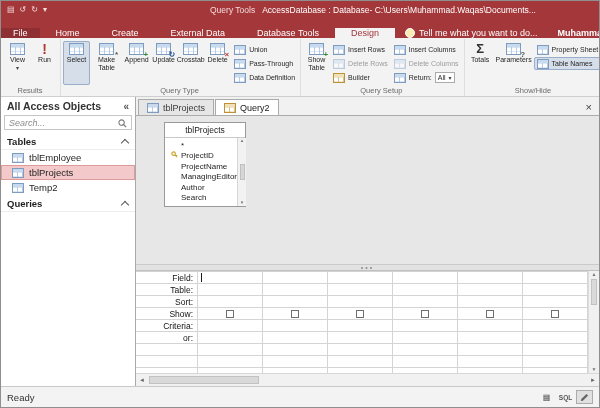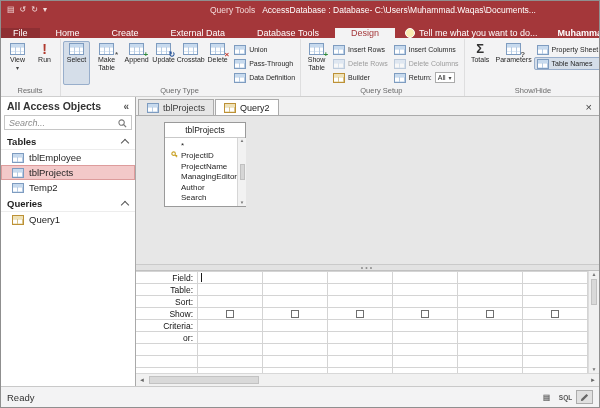--- a/index.html
+++ b/index.html
@@ -311,24 +311,20 @@
         <span class="tbl-icon small"></span>
         <span>tblProjects</span>
       </div>
       <div class="nav-item">
         <span class="tbl-icon small"></span>
         <span>Temp2</span>
       </div>
       <div class="nav-section-header">
         <span>Queries</span>
         <span class="chev"></span>
-      </div>
-      <div class="nav-item">
-        <span class="tbl-icon small qry"></span>
-        <span>Query1</span>
       </div>
       <div class="nav-spacer"></div>
     </div>
 
     <div class="doc">
 
       <div class="tabbar">
         <div class="dtab">
           <span class="tbl-icon small"></span>
           <span>tblProjects</span>

